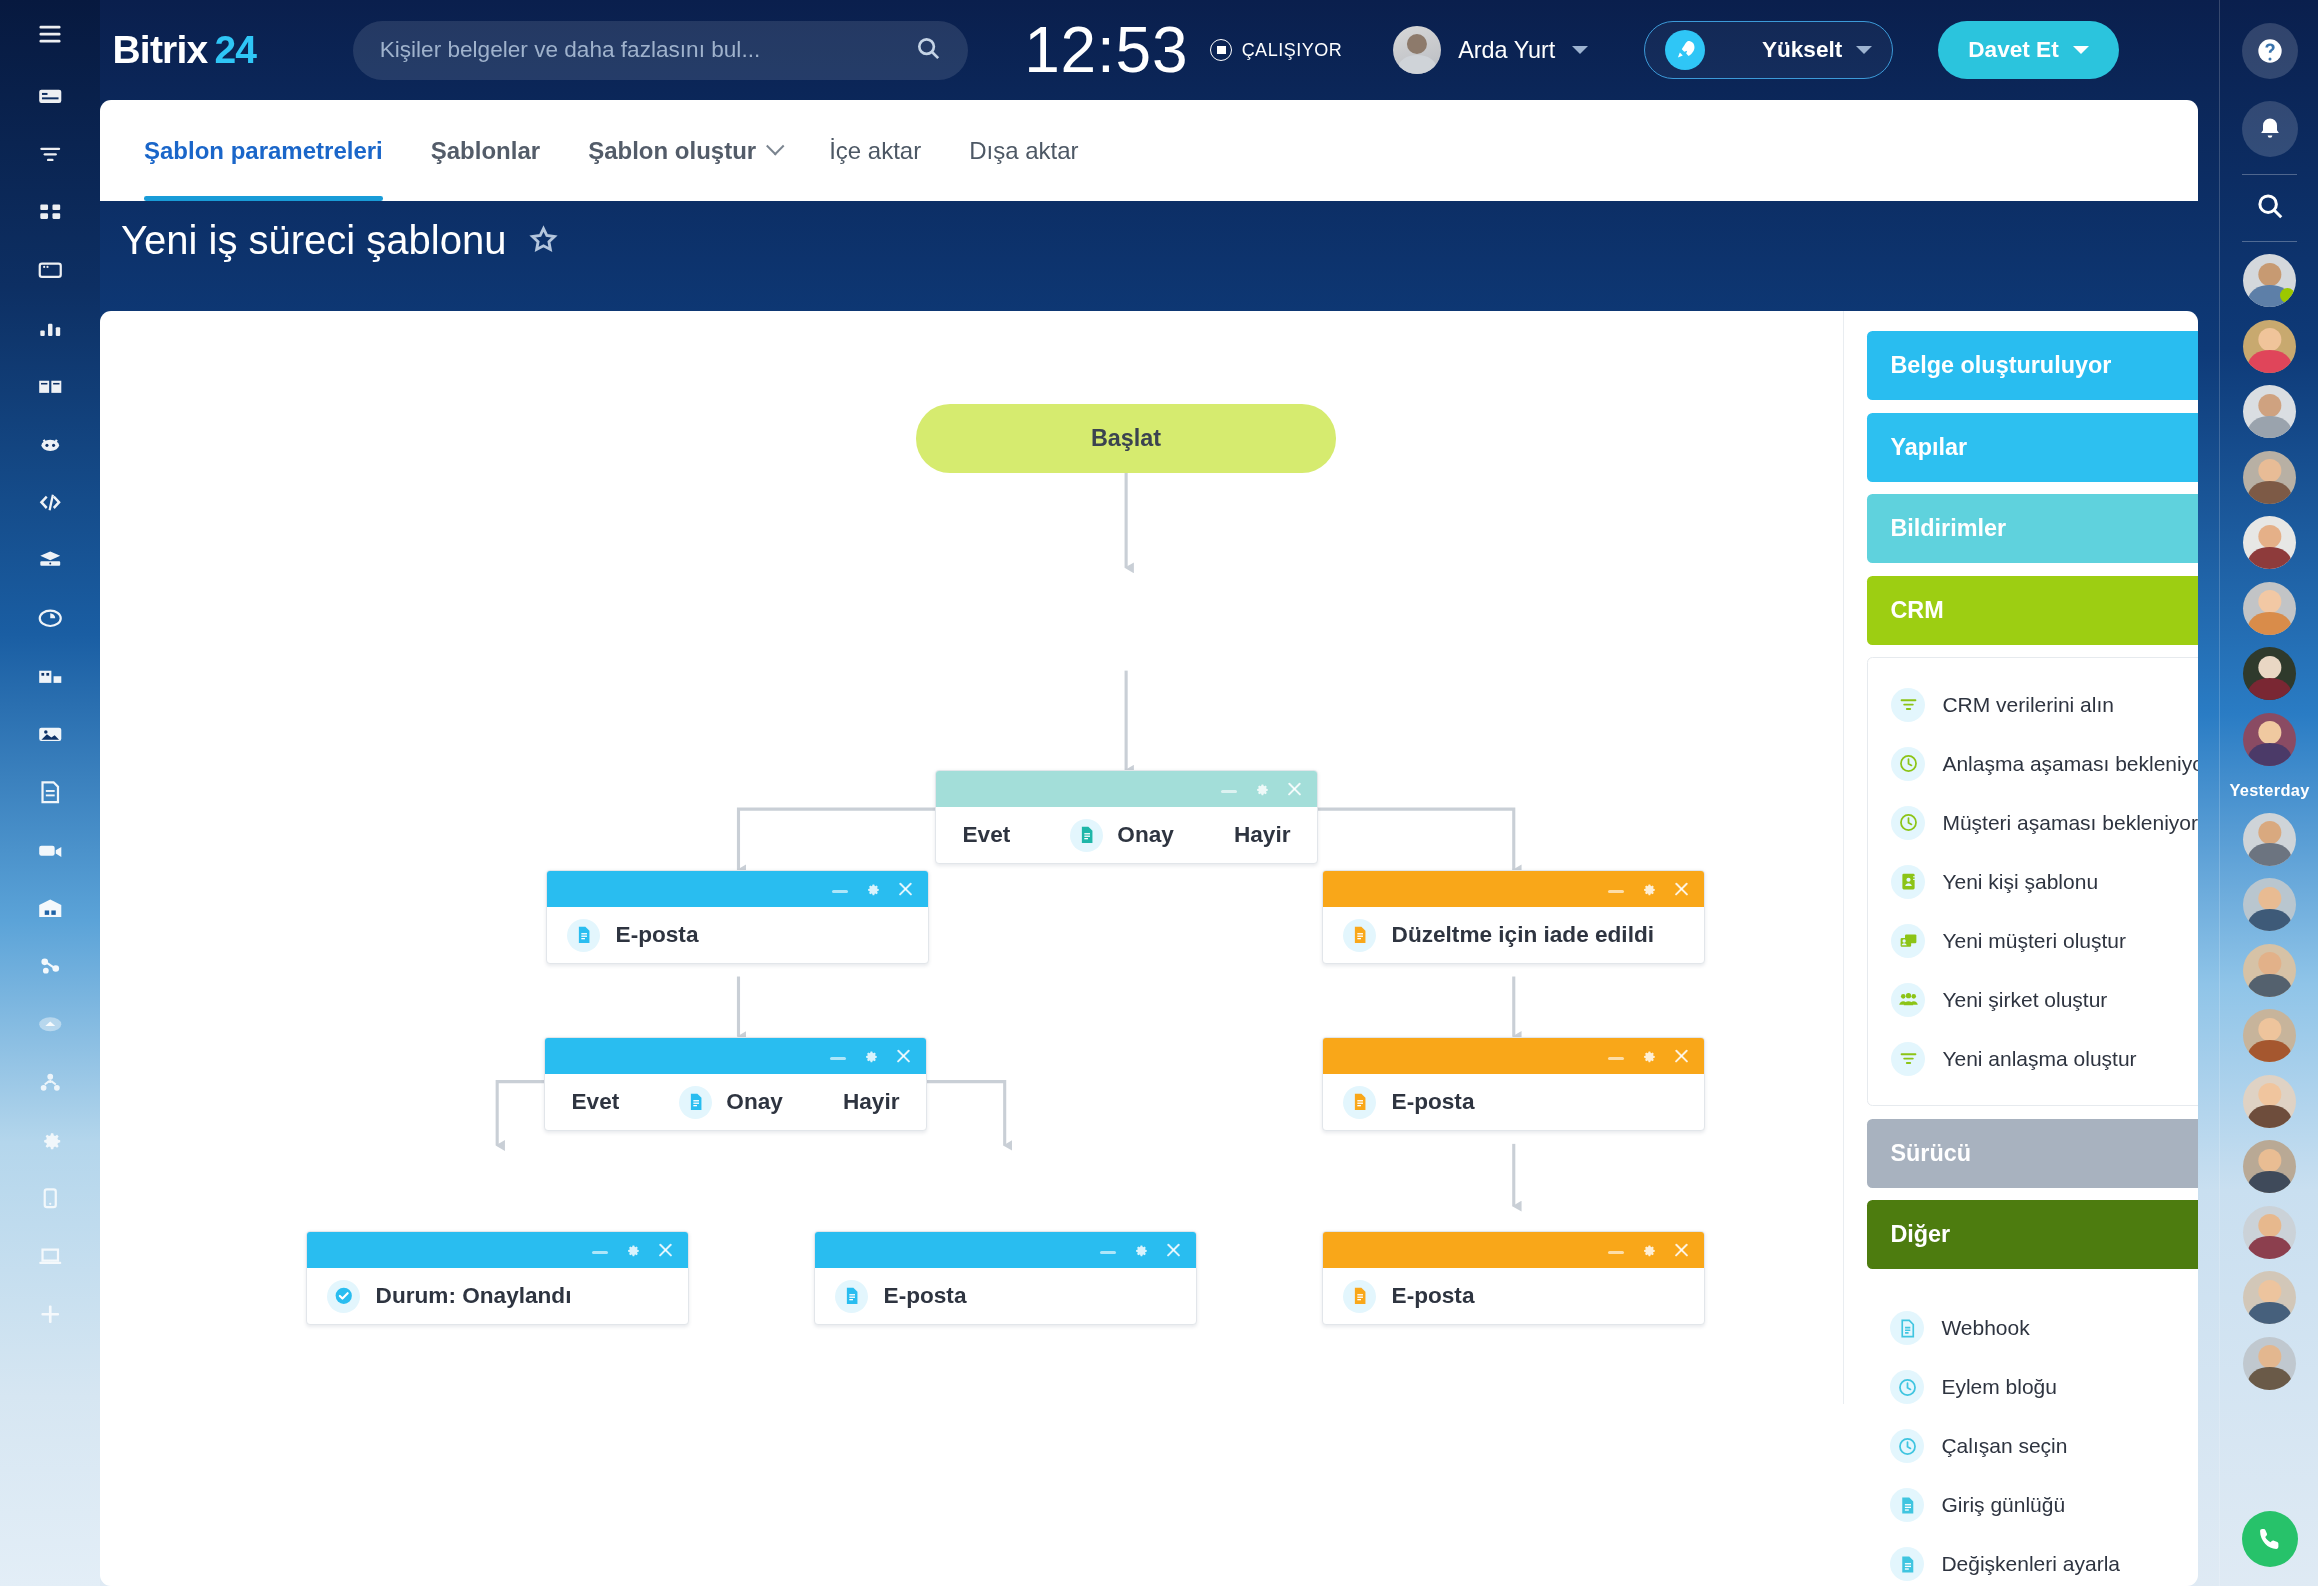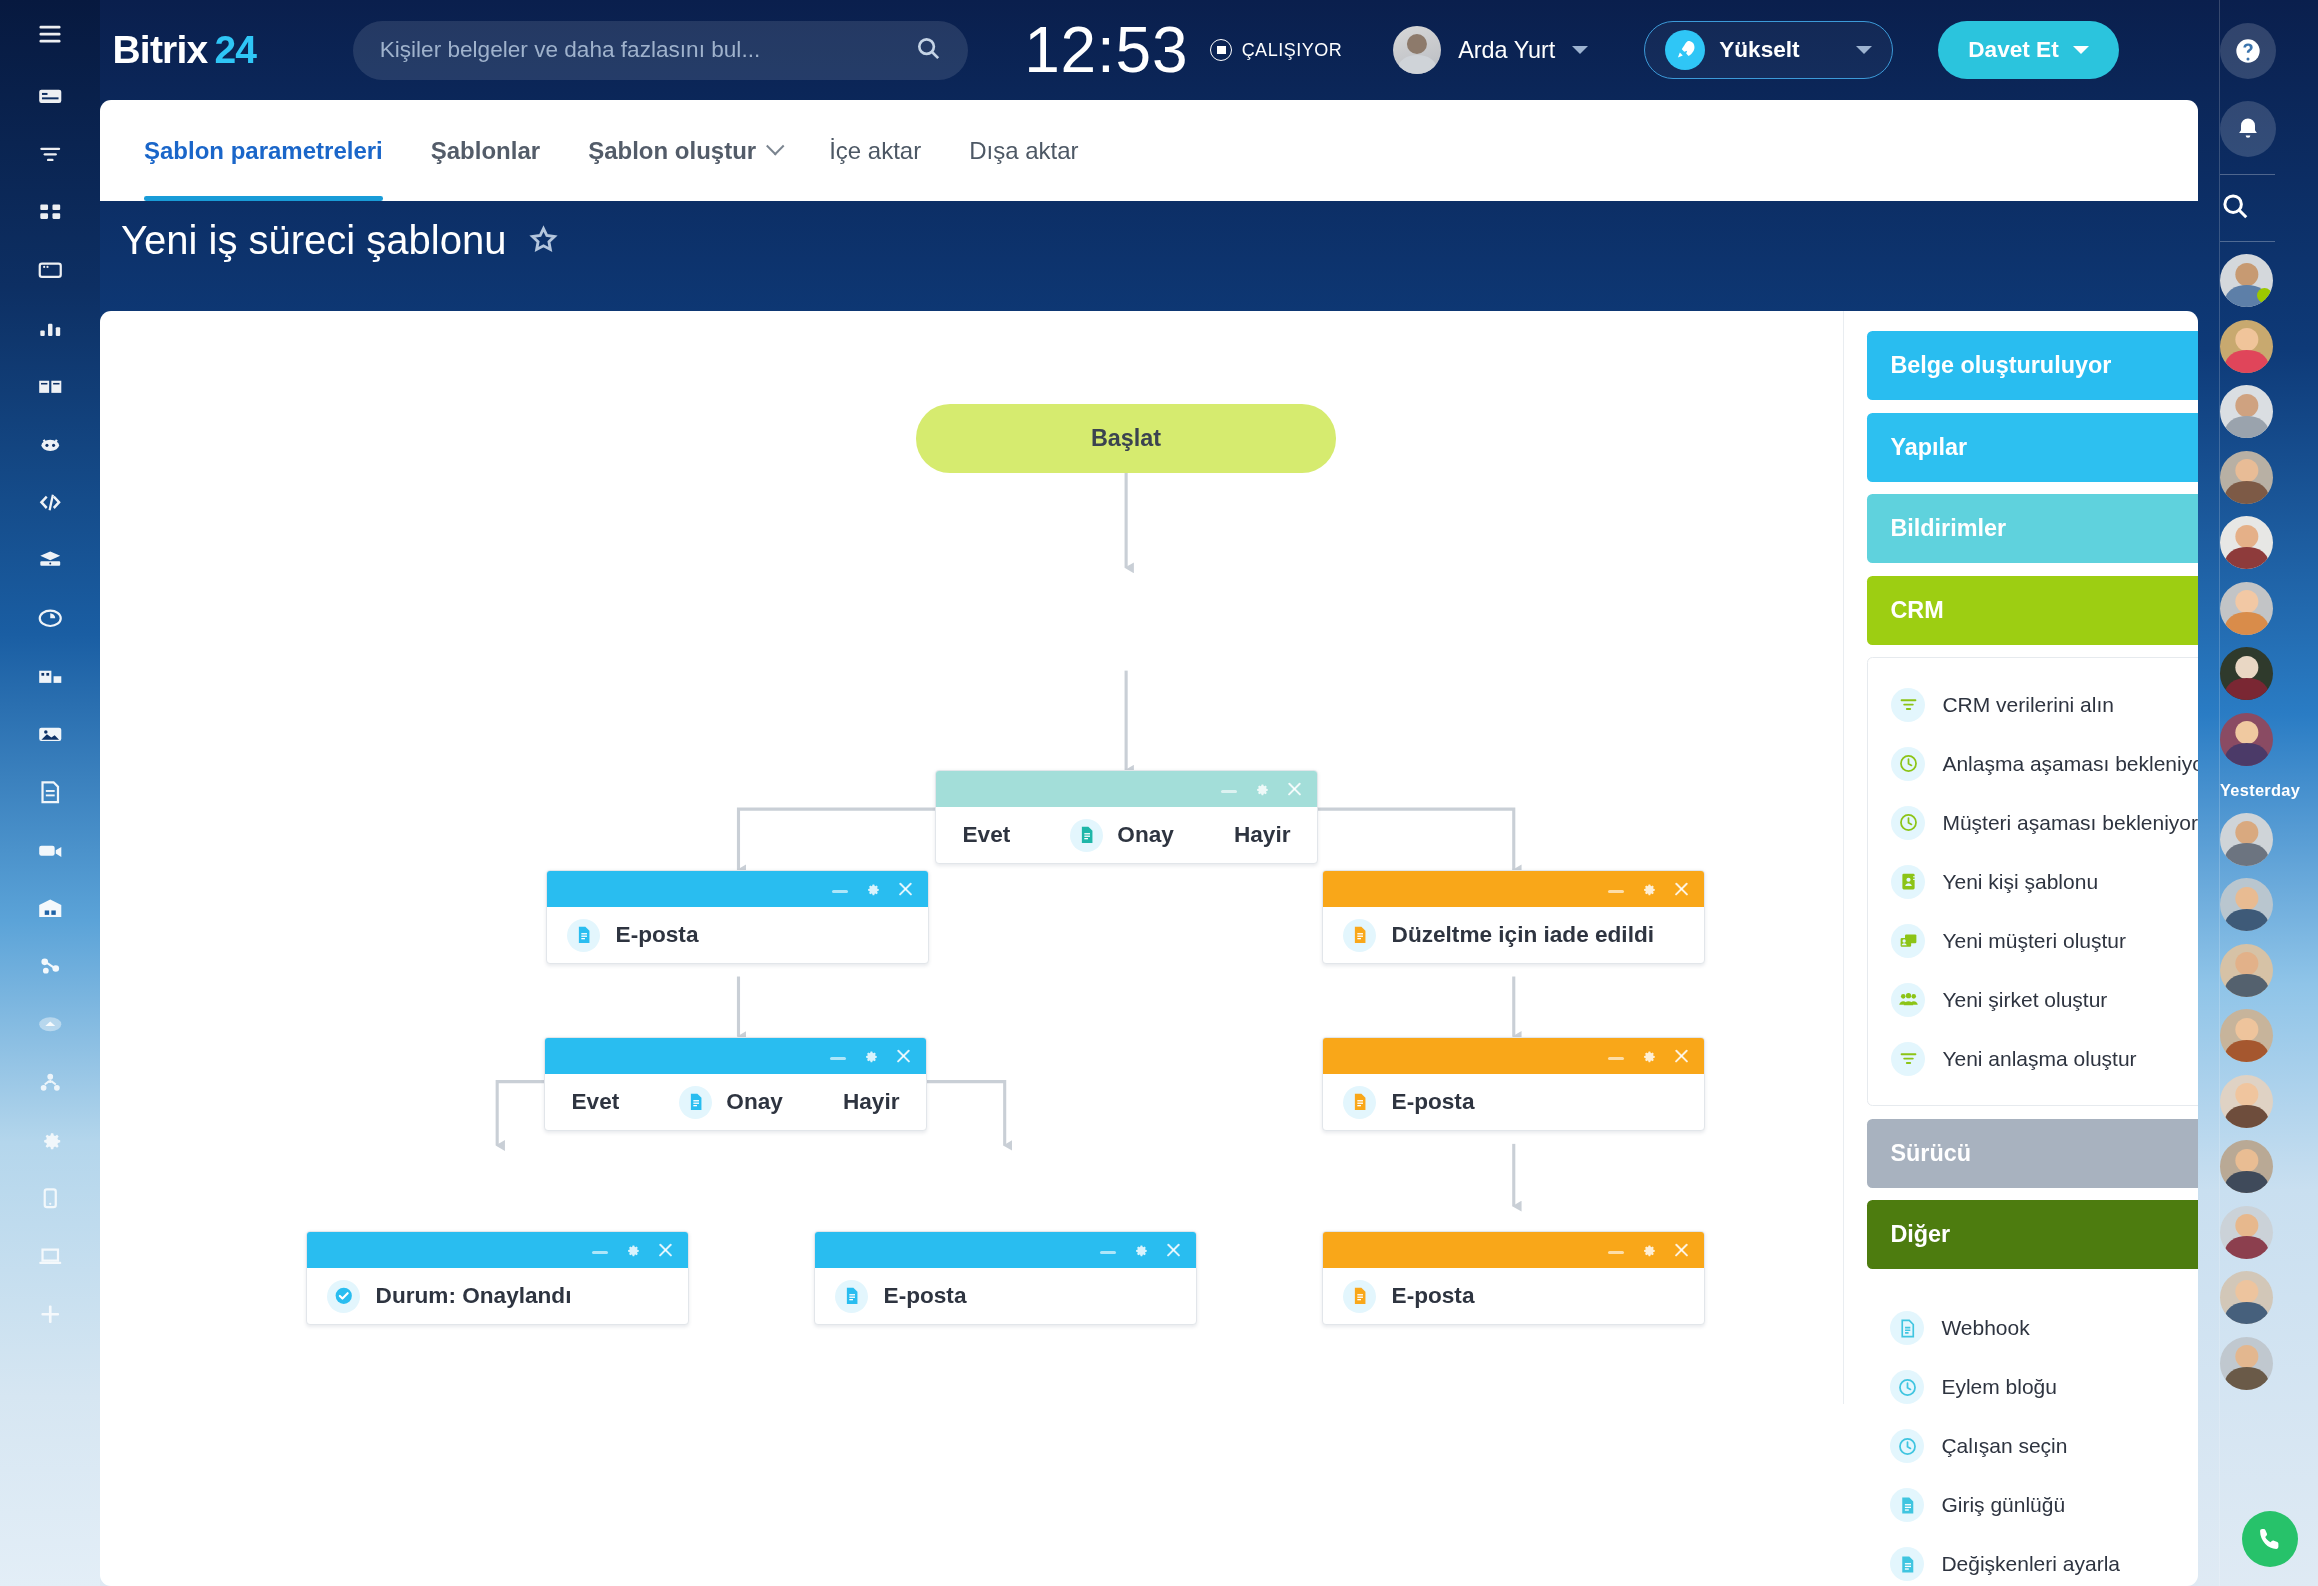--- a/index.html
+++ b/index.html
@@ -88,21 +88,21 @@
   }
   #user-name { color: #fff; font-size: 23.4px; white-space: nowrap; }
   .caret-down {
     width: 0; height: 0; border-left: 8.6px solid transparent;
     border-right: 8.6px solid transparent; border-top: 8.6px solid #9db3d0;
   }
   #upgrade-btn {
     margin-left: 56px; height: 58px; min-width: 249px;
     border: 1.2px solid #3c9ad8; border-radius: 29px;
     display: flex; align-items: center; gap: 14px; padding: 14px 20px;
-    background: rgba(255,255,255,0.04); cursor: pointer;
+    background: rgba(255,255,255,0.04); cursor: pointer; text-align: right;
   }
   #upgrade-btn .rocket {
     width: 40px; height: 40px; border-radius: 50%; background: #2fc6f6;
     display: flex; align-items: center; justify-content: center; flex: none;
   }
   #upgrade-btn .rocket svg { width: 23.4px; height: 23.4px; fill: #fff; }
   #upgrade-btn .lbl { color: #fff; font-size: 22.6px; font-weight: bold; flex: 1; }
   #upgrade-btn .caret-down { border-top-color: #9db3d0; }
   #invite-btn {
     margin-left: 45px; height: 58px; padding: 0 30px;
@@ -111,21 +111,21 @@
     font-family: "Liberation Sans", sans-serif;
   }
   #invite-btn .lbl { color: #fff; font-size: 22.6px; font-weight: bold; white-space: nowrap; }
   #invite-btn .caret-down { border-top-color: #fff; }
 
   
   #right-rail {
     position: absolute; right: 0; top: 0;
     width: 100px; height: 1587px;
     border-left: 0.8px solid rgba(255,255,255,0.18);
-    display: flex; flex-direction: column; align-items: flex-start;
+    display: flex; flex-direction: column; align-items: center;
     z-index: 35;
   }
   .rr-round {
     width: 56px; height: 56px; border-radius: 50%;
     background: rgba(255,255,255,0.16);
     display: flex; align-items: center; justify-content: center;
     cursor: pointer;
   }
   .rr-round svg { width: 28px; height: 28px; fill: #fff; }
   #rr-help { margin-top: 23.4px; }

